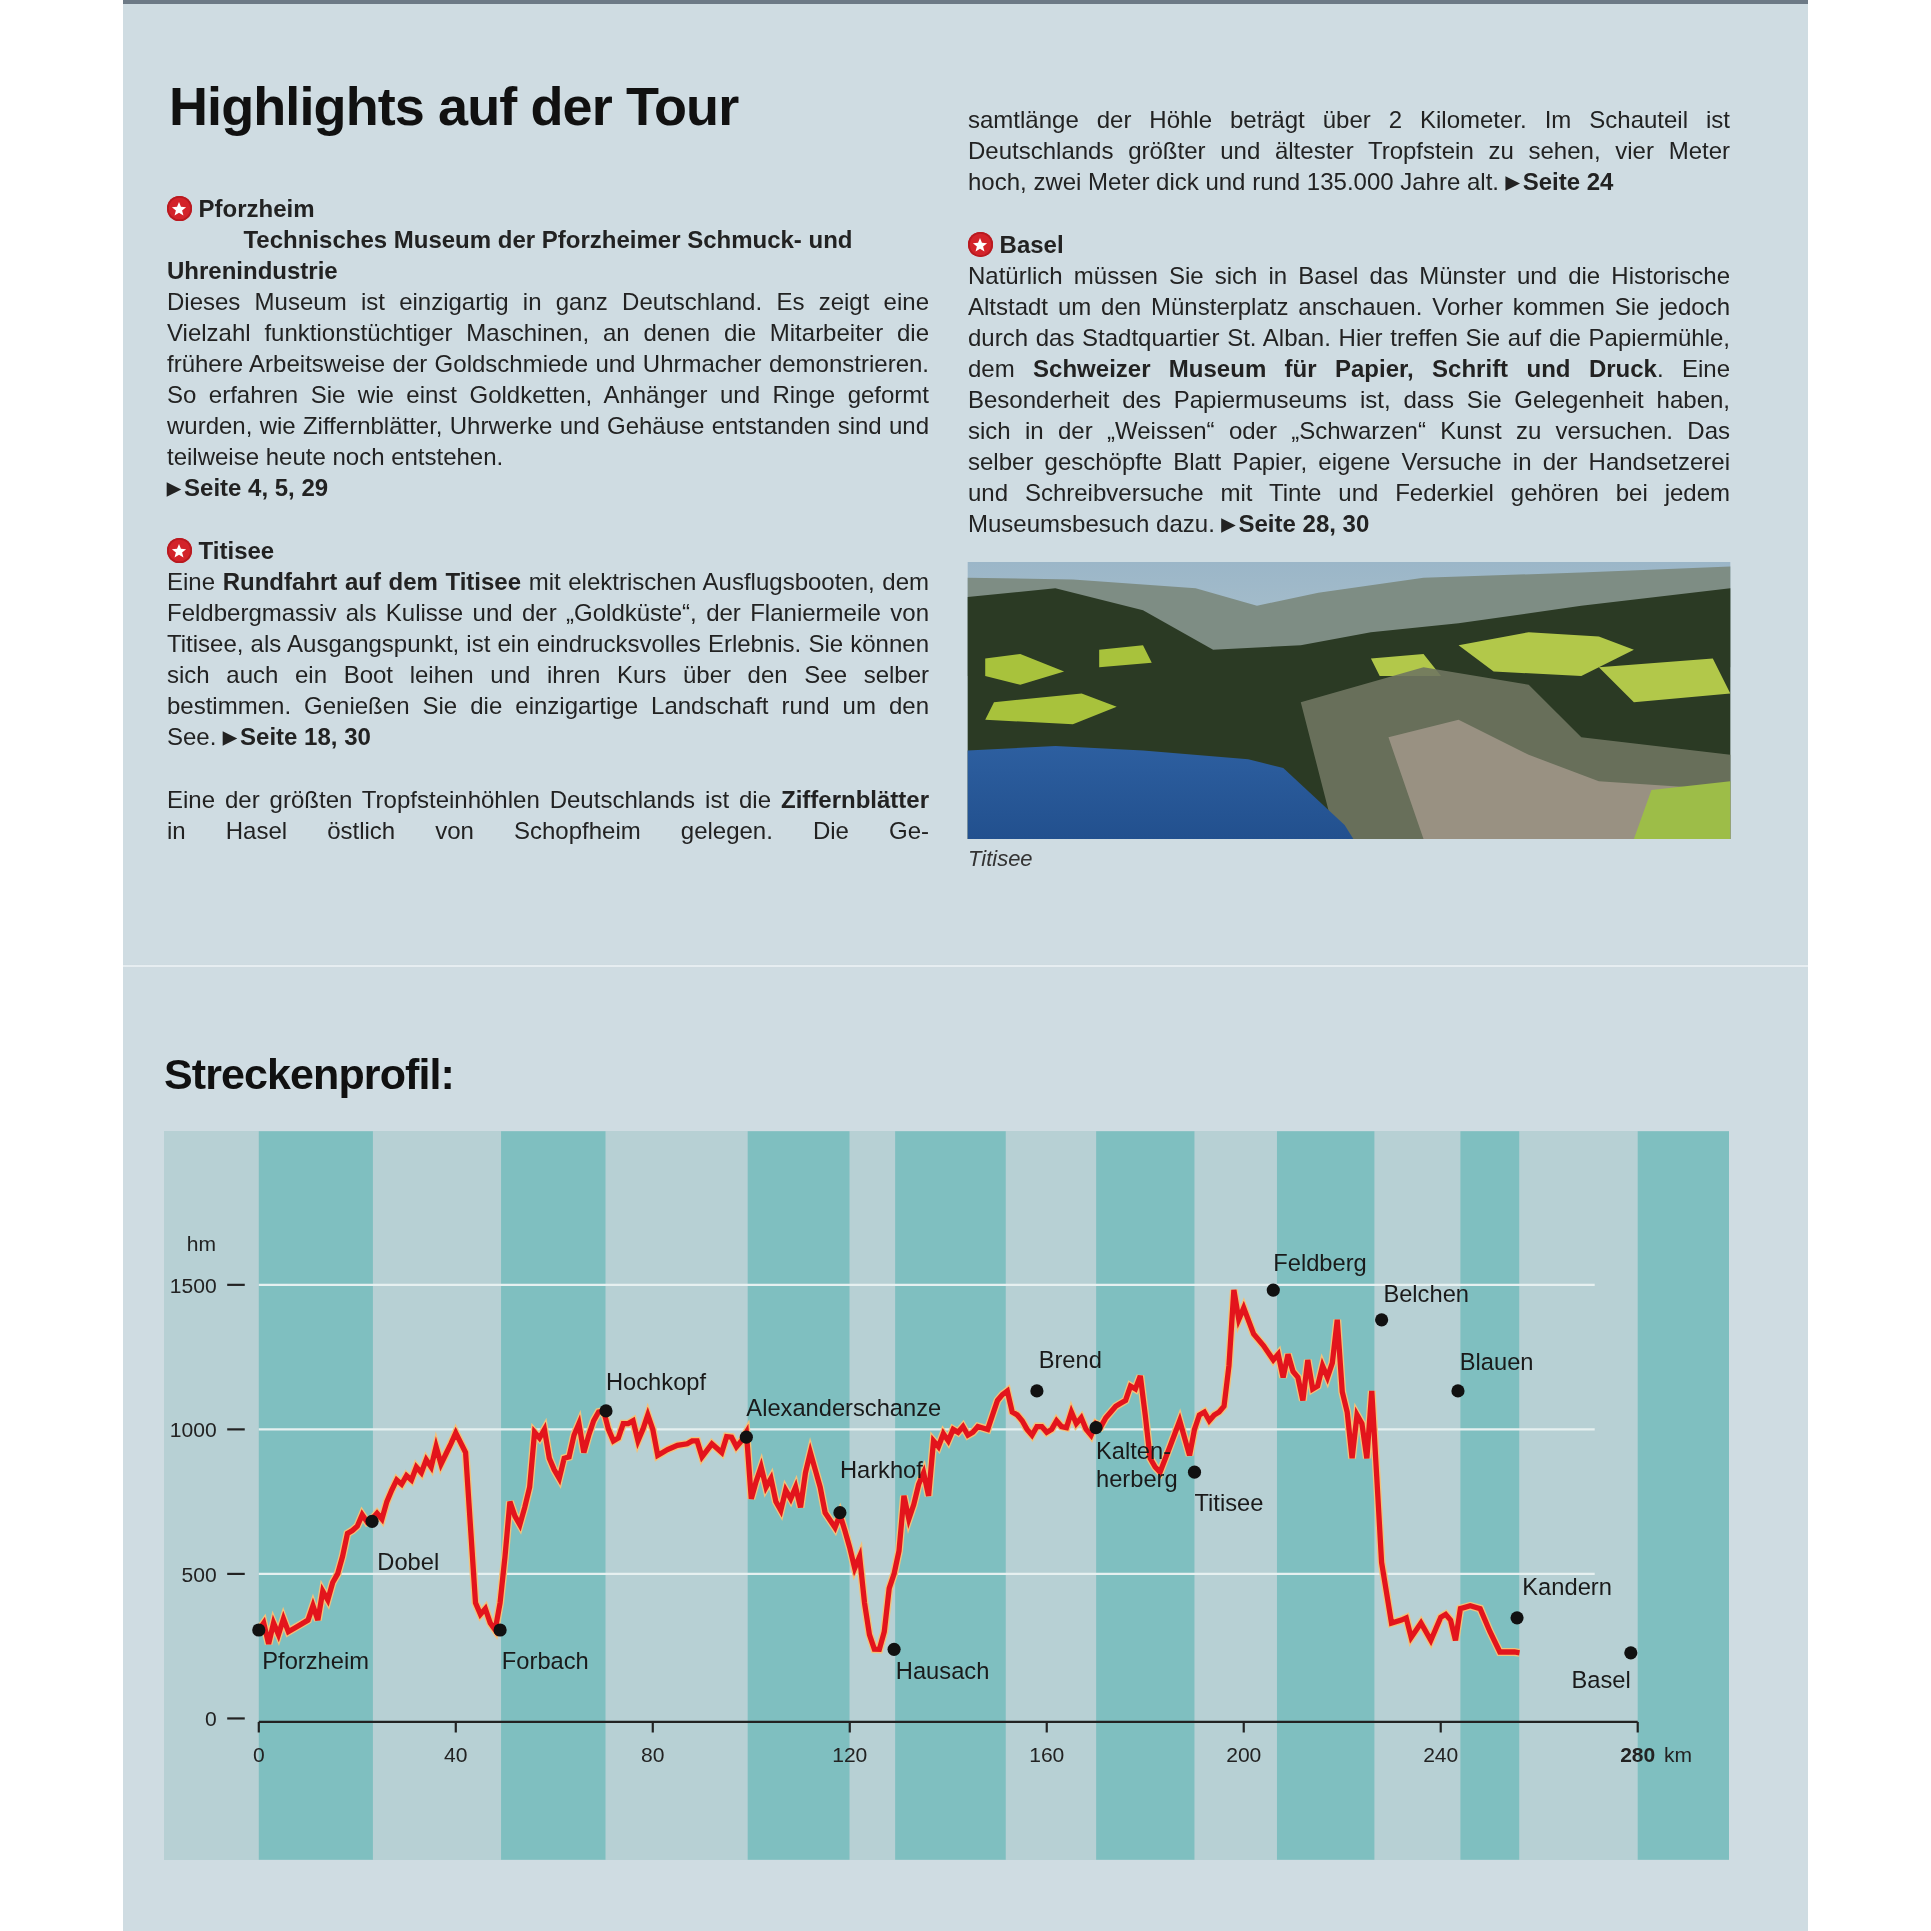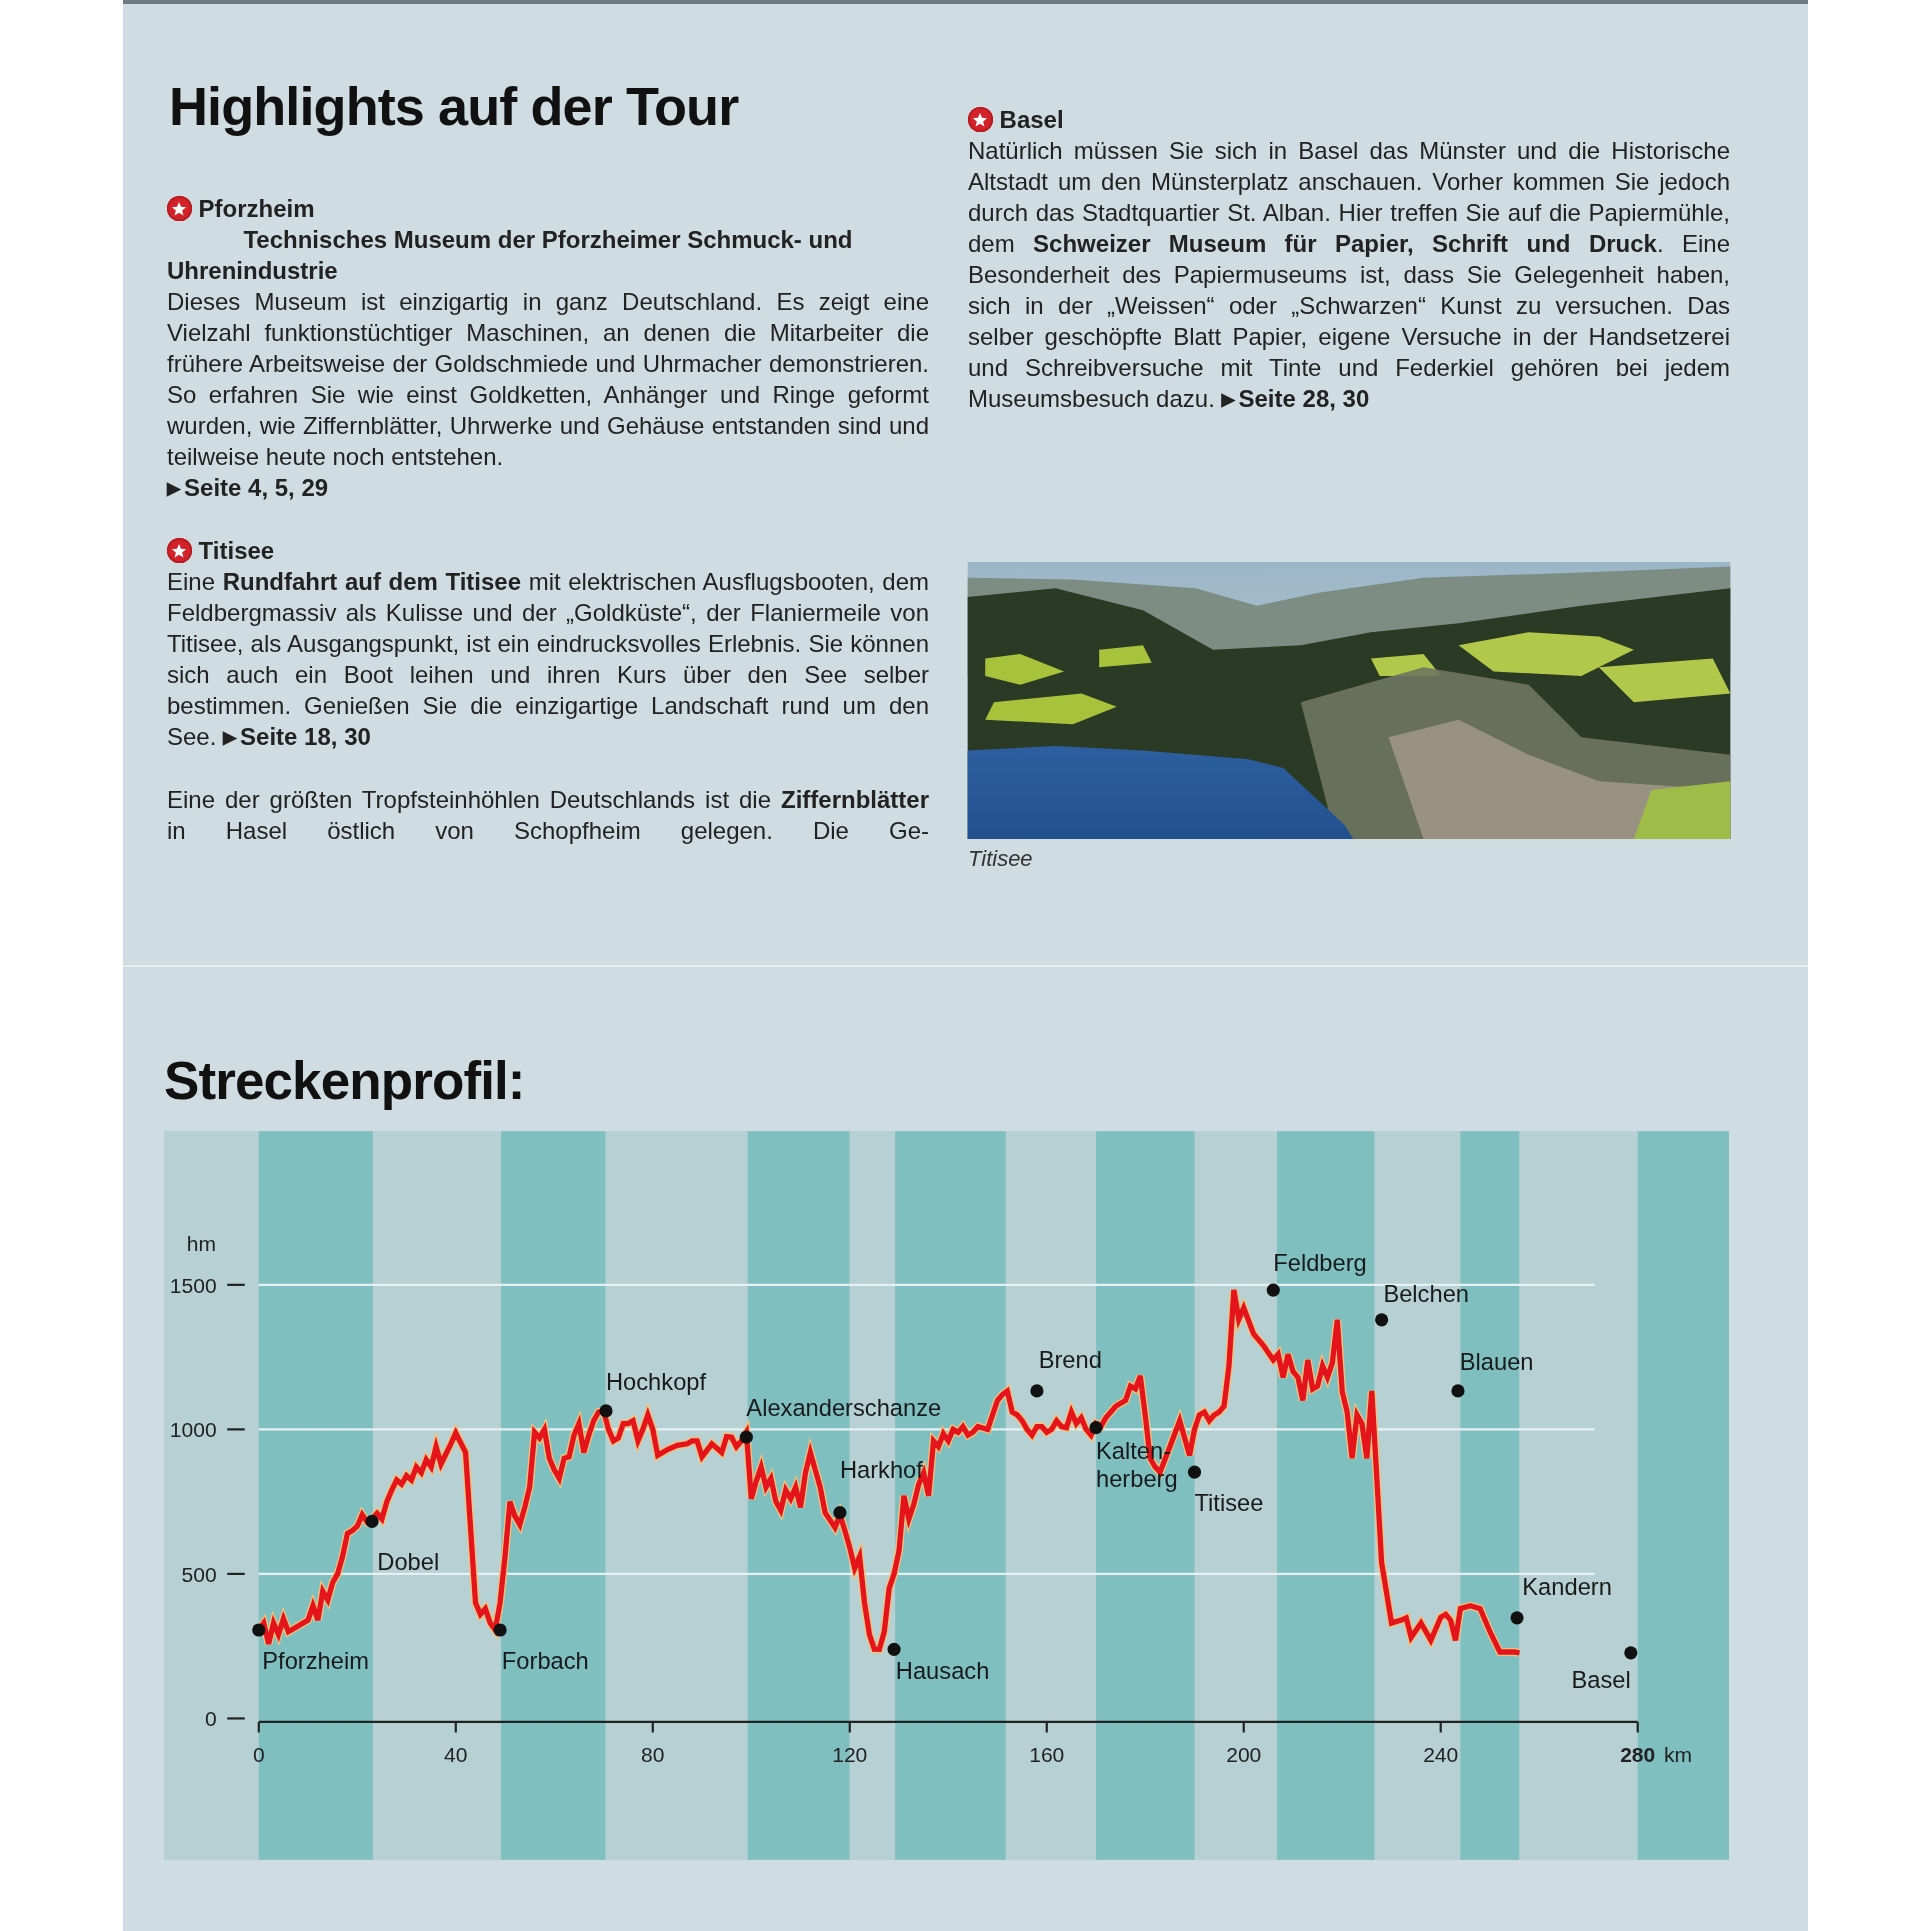--- a/index.html
+++ b/index.html
@@ -4,21 +4,21 @@
 <style>
   html, body { margin:0; padding:0; }
   body { width:1931px; height:1931px; position:relative; background:#ffffff; overflow:hidden;
          font-family:"DejaVu Sans Condensed","Liberation Sans Narrow","Liberation Sans",sans-serif; color:#1b1b1b; }
   .page { position:absolute; left:123px; top:0; width:1685px; height:1931px; background:#cfdce2; }
   .topstrip { position:absolute; left:123px; top:0; width:1685px; height:3.5px; background:#6d7a86; }
   .fold { position:absolute; left:123px; top:964px; width:1685px; height:3.5px;
           background:linear-gradient(#c2d1d8,#f2f7f9,#c4d2d9); }
   .title { position:absolute; font-family:"Liberation Sans",sans-serif; font-weight:bold; color:#111; letter-spacing:-0.9px; }
   #h-title { left:169px; top:75px; font-size:54px; }
-  #s-title { left:164px; top:1050px; font-size:53px; }
+  #s-title { left:164px; top:1050px; font-size:43px; }
 
   .col { position:absolute; font-family:"Liberation Sans",sans-serif; font-size:24px; line-height:31px; color:#222; }
   .col.left  { left:167px; top:193px; width:762px; }
   .col.right { left:968px; top:104px; width:762px; }
   .col p { margin:0; text-align:justify; text-align-last:left; }
   .sec { margin-bottom:31px; }
   .sec-head { font-weight:bold; display:flex; align-items:center; gap:7px; }
   .star { display:inline-block; width:24.6px; height:24.6px; border-radius:50%; background:#d3232a; position:relative;
           box-shadow:inset 0 0 0 1.8px #b81a20; flex:0 0 24.6px; }
   .star svg { position:absolute; left:4.4px; top:4.4px; }
@@ -66,20 +66,23 @@
     </div>
     <p><span>Eine </span><span class="bold">Rundfahrt auf dem Titisee</span><span> mit elektrischen Ausflugsbooten, dem Feldbergmassiv als Kulisse und der „Goldküste“, der Flaniermeile von Titisee, als Ausgangspunkt, ist ein eindrucksvolles Erlebnis. Sie können sich auch ein Boot leihen und ihren Kurs über den See selber bestimmen. Genießen Sie die einzigartige Landschaft rund um den See. </span> <span class="ref"><span class="arrow">▶</span><span>Seite 18, 30</span></span></p>
   </div>
 
   <div class="sec">
     <p style="text-align-last:justify"><span>Eine der größten Tropfsteinhöhlen Deutschlands ist die </span><span class="bold">Ziffernblätter</span><span> in Hasel östlich von Schopfheim gelegen. Die Ge-</span></p>
   </div>
 </div>
 
 <div class="col right">
+  <div class="sec">
+    <p><span>samtlänge der Höhle beträgt über 2 Kilometer. Im Schauteil ist Deutschlands größter und ältester Tropfstein zu sehen, vier Meter hoch, zwei Meter dick und rund 135.000 Jahre alt. </span><span class="ref"><span class="arrow">▶</span><span>Seite 24</span></span></p>
+  </div>
   <div class="sec">
     <div class="sec-head">
       <span class="star">
           <svg width="16" height="16" viewBox="0 0 18 18">
             <polygon points="9,1 11.2,6.6 17,6.9 12.5,10.6 14,16.3 9,13.1 4,16.3 5.5,10.6 1,6.9 6.8,6.6" fill="#fff"></polygon>
           </svg>
         </span>
       <span>Basel</span>
     </div>
     <p><span>Natürlich müssen Sie sich in Basel das Münster und die Historische Altstadt um den Münsterplatz anschauen. Vorher kommen Sie jedoch durch das Stadtquartier St. Alban. Hier treffen Sie auf die Papiermühle, dem </span><span class="bold">Schweizer Museum für Papier, Schrift und Druck</span><span>. Eine Besonderheit des Papiermuseums ist, dass Sie Gelegenheit haben, sich in der „Weissen“ oder „Schwarzen“ Kunst zu versuchen. Das selber geschöpfte Blatt Papier, eigene Versuche in der Handsetzerei und Schreibversuche mit Tinte und Federkiel gehören bei jedem Museumsbesuch dazu. </span><span class="ref"><span class="arrow">▶</span><span>Seite 28, 30</span></span></p>

